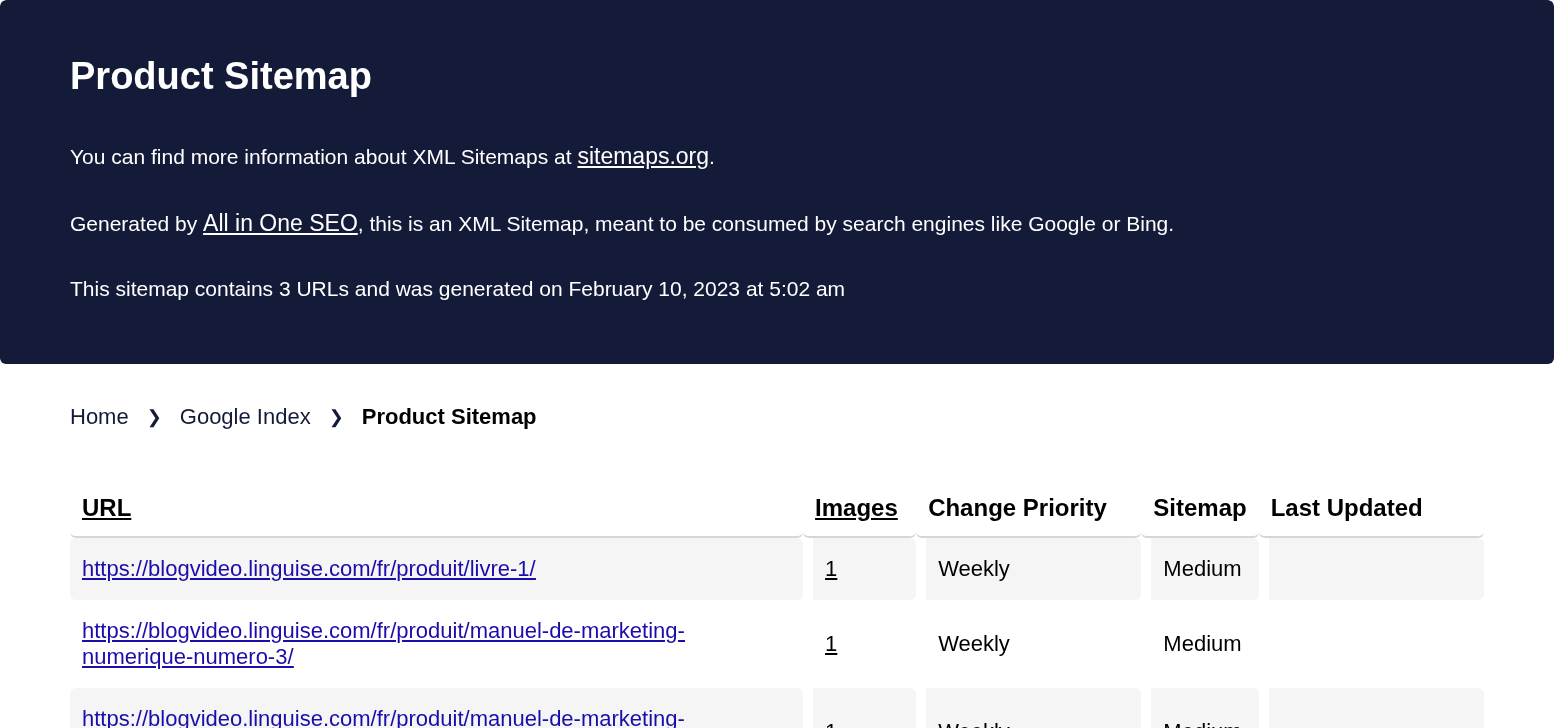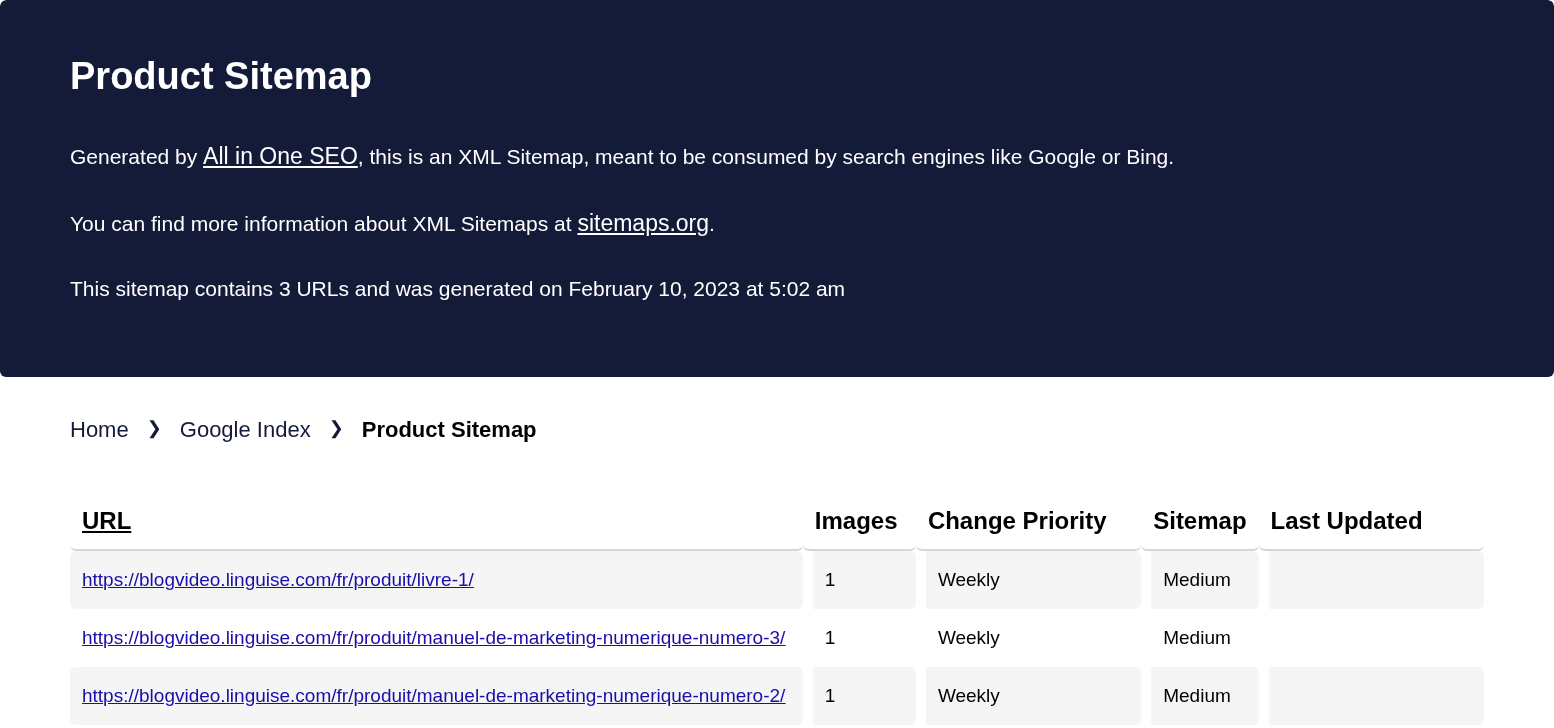--- a/index.html
+++ b/index.html
@@ -1,49 +1,49 @@
 <!DOCTYPE html>
 <html><head>
 <meta charset="utf-8">
 <style>
   * { box-sizing: border-box; margin: 0; padding: 0; border-radius: 6px; }
   body { font-family: Arial, Helvetica, sans-serif; font-size: 20px; color: #000; }
   .header { background: #141b38; color: #fff; padding: 55px 70px 55px 70px; }
   .header h1 { font-size: 38px; font-weight: 700; margin-bottom: 40px; }
   .header p { font-size: 21px; line-height: 1.6; margin-bottom: 30px; }
-  .header p:last-child { margin-bottom: 17px; }
+  .header p:last-child { margin-bottom: 4px; }
   .header a { color: #fff; text-decoration: underline; font-size: 23px; }
   .content { padding: 40px 70px; }
-  .breadcrumb { font-size: 22px; margin-bottom: 50px; display: flex; align-items: flex-start; gap: 18px; }
+  .breadcrumb { font-size: 22px; margin-bottom: 50px; display: flex; align-items: center; gap: 18px; }
   .breadcrumb .item { color: #141b38; }
   .breadcrumb .sep { color: #141b38; font-size: 18px; }
   .breadcrumb .current { font-weight: 700; }
   table { width: 100%; border-collapse: separate; border-spacing: 0 0; }
   thead th { text-align: left; font-size: 24px; font-weight: 700; padding: 14px 12px; border-bottom: 2px solid #d6d6d6; background: #fff; }
-  tbody td { font-size: 19px; padding: 18px 12px; }
+  tbody td { font-size: 22px; padding: 18px 12px; }
   tbody tr:nth-child(odd) td { background: #f5f5f5; }
   tbody tr:nth-child(even) td { background: #fff; }
   tbody tr td + td { border-left: 10px solid #fff; }
   tbody a { color: #1a0dab; text-decoration: underline; }
   thead th:nth-child(1), tbody td:nth-child(1) { width: 52%; text-decoration: underline; }
-  thead th:nth-child(2), tbody td:nth-child(2) { width: 8%; }
+  thead th:nth-child(2), tbody td:nth-child(2) { width: 8%; text-decoration: underline; }
   thead th:nth-child(3), tbody td:nth-child(3) { width: 16%; }
   thead th:nth-child(4), tbody td:nth-child(4) { width: 8%; }
   thead th:nth-child(5), tbody td:nth-child(5) { width: 16%; }
 </style>
 </head>
 <body>
 
 <div class="header">
   <h1>Product Sitemap</h1>
   <p>
-    <span>Generated by </span><a href="#">All in One SEO</a><span>, this is an XML Sitemap, meant to be consumed by search engines like Google or Bing.</span>
+    <span>You can find more information about XML Sitemaps at </span><a href="#">sitemaps.org</a><span>.</span>
   </p>
   <p>
-    <span>You can find more information about XML Sitemaps at </span><a href="#">sitemaps.org</a><span>.</span>
+    <span>Generated by </span><a href="#">All in One SEO</a><span>, this is an XML Sitemap, meant to be consumed by search engines like Google or Bing.</span>
   </p>
   <p>This sitemap contains 3 URLs and was generated on February 10, 2023 at 5:02 am</p>
 </div>
 
 <div class="content">
   <div class="breadcrumb">
     <span class="item">Home</span>
     <span class="sep">❯</span>
     <span class="item">Google Index</span>
     <span class="sep">❯</span>

